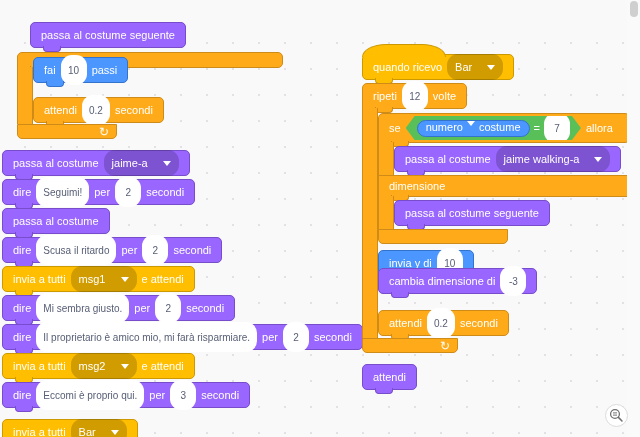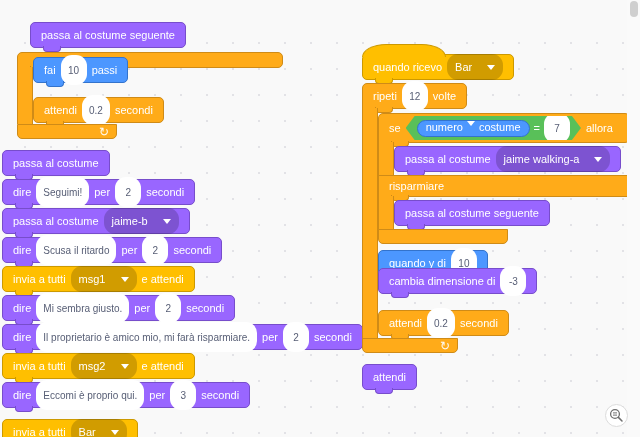--- a/index.html
+++ b/index.html
@@ -81,36 +81,36 @@
     <span class="oval">0.2</span>
     <span>secondi</span>
   </div>
 
   <div class="c-foot control" style="left:17px;top:104px;width:100px">
     <span class="loop-arrow">↻</span>
   </div>
 
   <div class="blk looks" style="left:2px;top:130px">
     <span>passa al costume</span>
+    <span class="dd">
+      <span>jaime-a</span>
+      <span class="arrow"></span>
+    </span>
   </div>
 
   <div class="blk looks" style="left:2px;top:159px">
     <span>dire</span>
     <span class="oval">Seguimi!</span>
     <span>per</span>
     <span class="oval">2</span>
     <span>secondi</span>
   </div>
 
   <div class="blk looks" style="left:2px;top:188px">
     <span>passa al costume</span>
-    <span class="dd">
-      <span>jaime-b</span>
-      <span class="arrow"></span>
-    </span>
   </div>
 
   <div class="blk looks" style="left:2px;top:217px">
     <span>dire</span>
     <span class="oval">Scusa il ritardo</span>
     <span>per</span>
     <span class="oval">2</span>
     <span>secondi</span>
   </div>
 
@@ -196,32 +196,32 @@
 
   <div class="blk looks" style="left:394px;top:126px">
     <span>passa al costume</span>
     <span class="dd">
       <span>jaime walking-a</span>
       <span class="arrow"></span>
     </span>
   </div>
 
   <div class="blk control c-else" style="left:378px;top:155px;width:252px">
-    <span>risparmiare</span>
+    <span>dimensione</span>
   </div>
   <div class="arm control" style="left:378px;top:176px;height:34px"></div>
 
   <div class="blk looks" style="left:394px;top:180px">
     <span>passa al costume seguente</span>
   </div>
 
   <div class="c-foot control" style="left:378px;top:209px;width:130px"></div>
 
   <div class="blk motion" style="left:378px;top:230px">
-    <span>quando y di</span>
+    <span>invia y di</span>
     <span class="oval">10</span>
   </div>
 
   <div class="blk looks" style="left:378px;top:248px">
     <span>cambia dimensione di</span>
     <span class="oval">-3</span>
   </div>
 
   <div class="blk control" style="left:378px;top:290px">
     <span>attendi</span>

